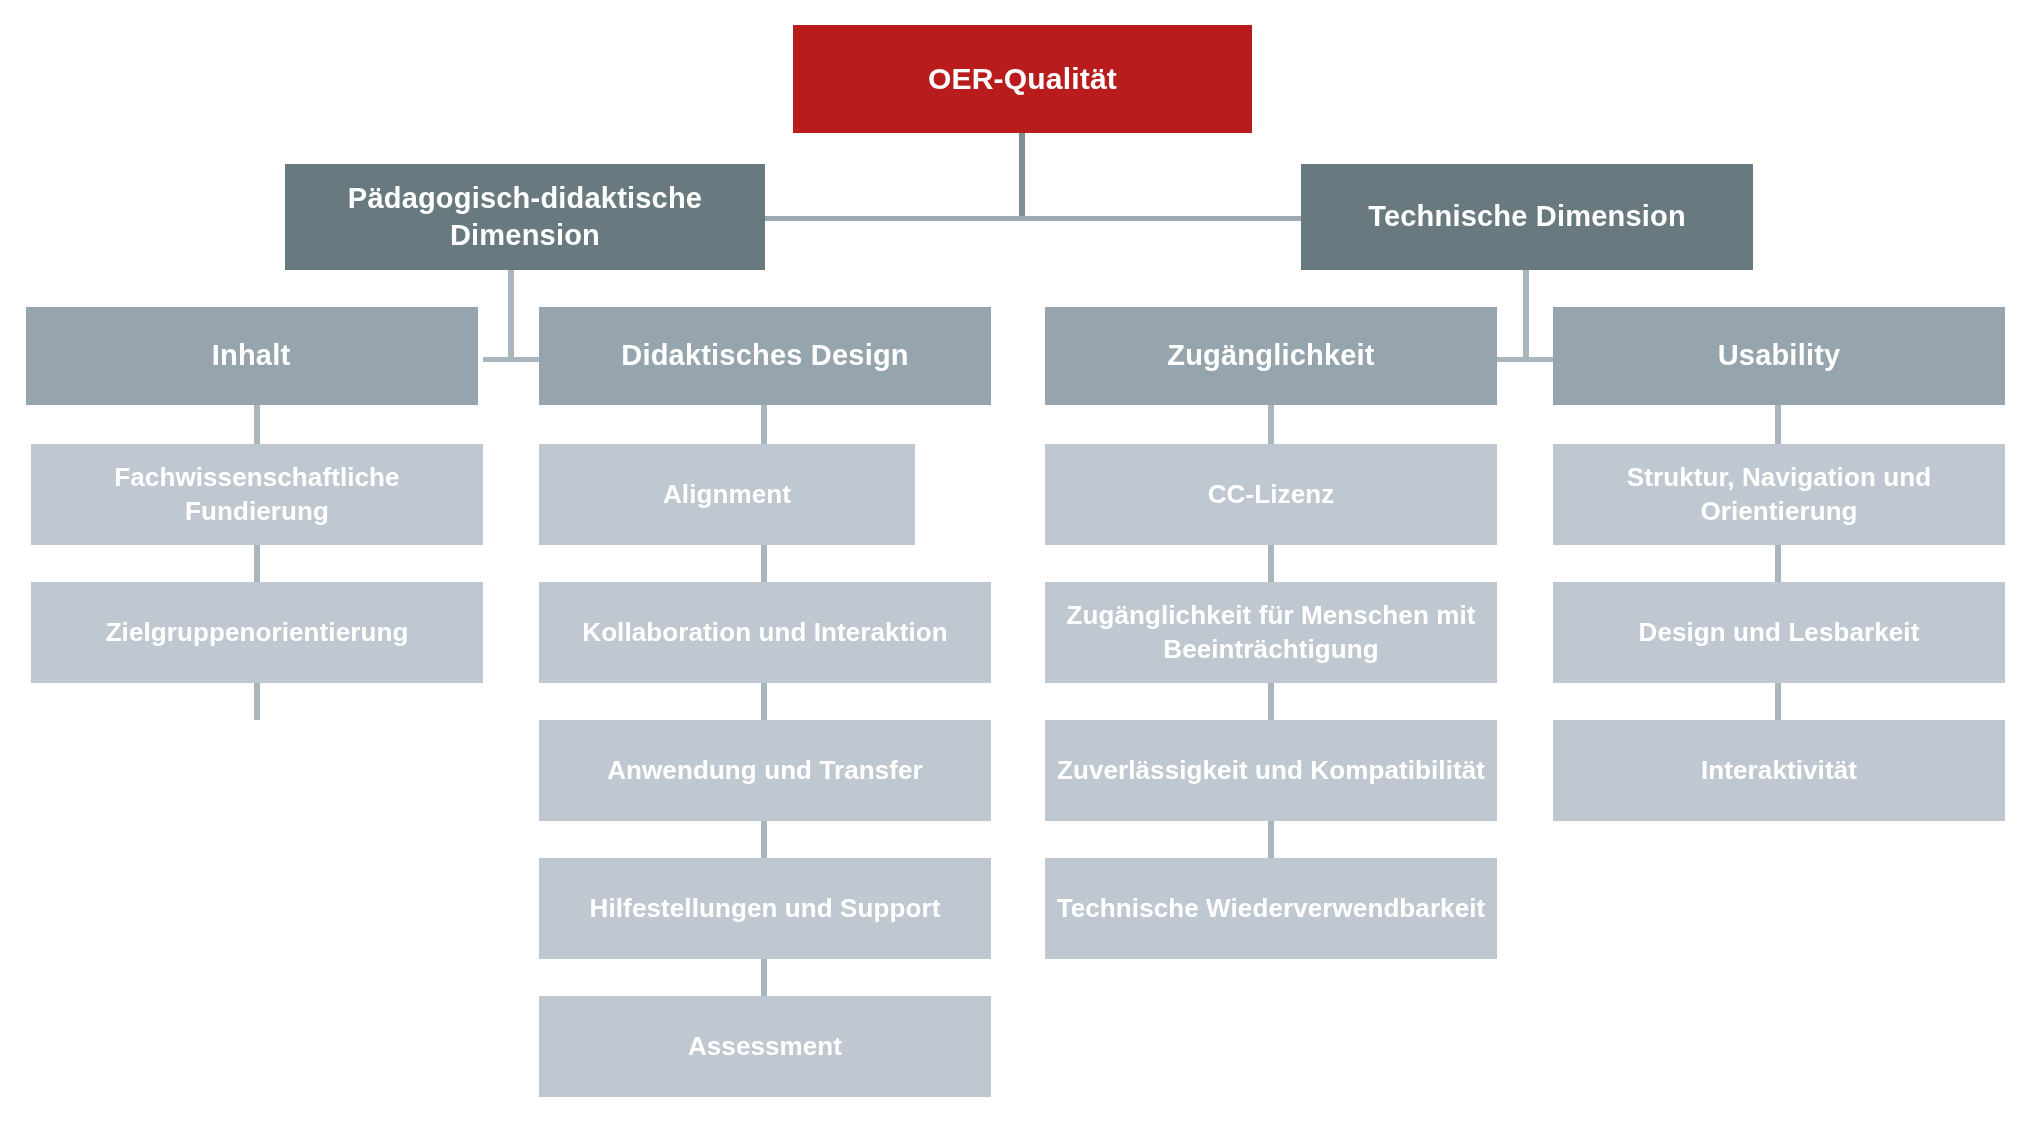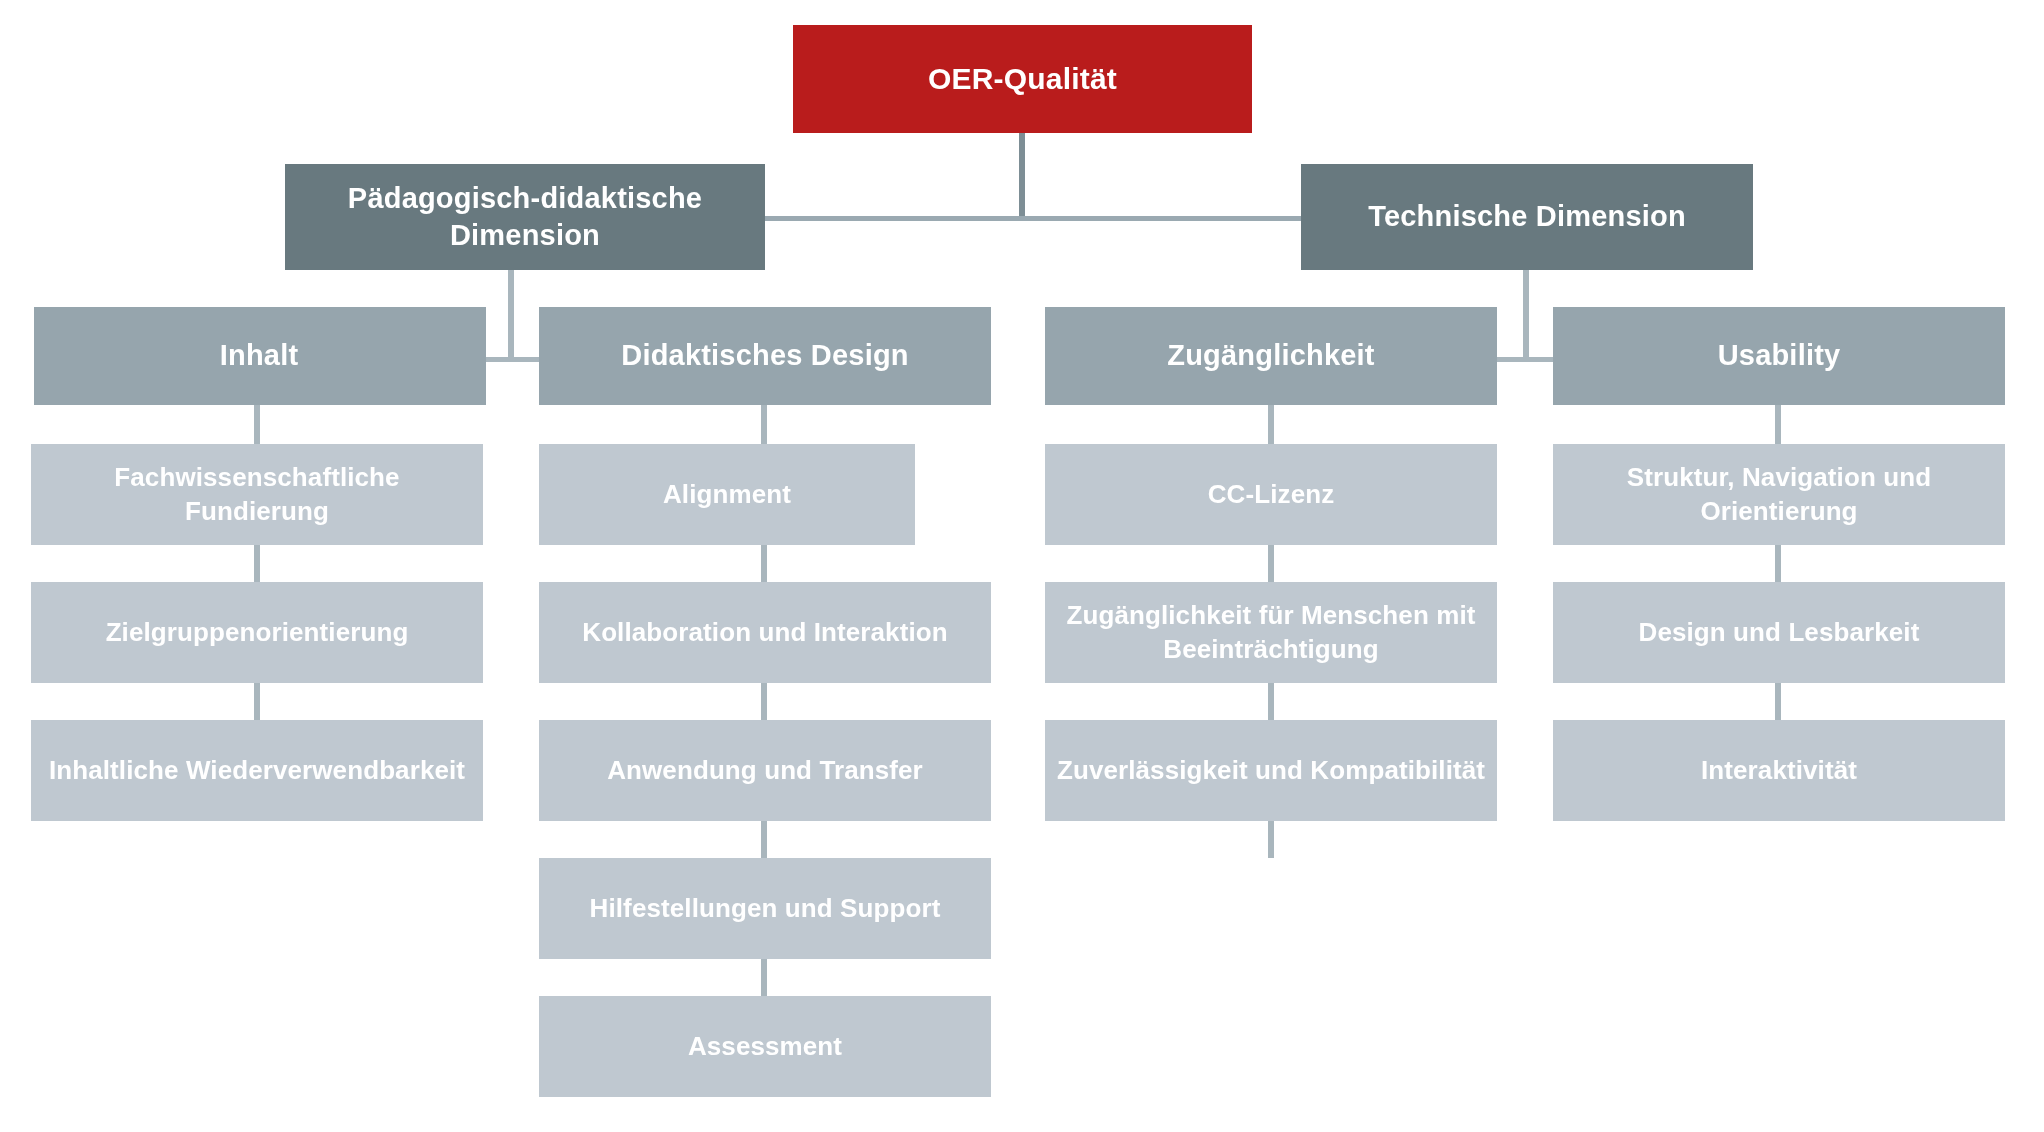--- a/index.html
+++ b/index.html
@@ -77,39 +77,39 @@
   <div class="conn" style="left:1775px; top:405px; width:6px; height:39px;"></div>
   <div class="conn" style="left:1775px; top:545px; width:6px; height:37px;"></div>
   <div class="conn" style="left:1775px; top:683px; width:6px; height:37px;"></div>
 
   <div class="node lvl1" style="left:793px; top:25px; width:459px; height:108px;">OER-Qualität</div>
 
   <div class="node lvl2" style="left:285px; top:164px; width:480px; height:106px;">Pädagogisch-didaktische Dimension</div>
 
   <div class="node lvl2" style="left:1301px; top:164px; width:452px; height:106px;">Technische Dimension</div>
 
-  <div class="node lvl3" style="left:34px; top:307px; width:452px; height:98px;padding-left:8px;">Inhalt</div>
+  <div class="node lvl3" style="left:26px; top:307px; width:452px; height:98px;padding-left:8px;">Inhalt</div>
 
   <div class="node lvl3" style="left:539px; top:307px; width:452px; height:98px;">Didaktisches Design</div>
 
   <div class="node lvl3" style="left:1045px; top:307px; width:452px; height:98px;">Zugänglichkeit</div>
 
   <div class="node lvl3" style="left:1553px; top:307px; width:452px; height:98px;">Usability</div>
 
   <div class="node lvl4" style="left:31px; top:444px; width:452px; height:101px;">Fachwissenschaftliche Fundierung</div>
   <div class="node lvl4" style="left:31px; top:582px; width:452px; height:101px;">Zielgruppenorientierung</div>
-  <div class="node lvl4" style="left:31px; top:720px; width:452px; height:101px;">Inhaltliche Wiederverwendbarkeit</div>
 
   <div class="node lvl4" style="left:539px; top:444px; width:376px; height:101px;">Alignment</div>
   <div class="node lvl4" style="left:539px; top:582px; width:452px; height:101px;">Kollaboration und Interaktion</div>
   <div class="node lvl4" style="left:539px; top:720px; width:452px; height:101px;">Anwendung und Transfer</div>
   <div class="node lvl4" style="left:539px; top:858px; width:452px; height:101px;">Hilfestellungen und Support</div>
   <div class="node lvl4" style="left:539px; top:996px; width:452px; height:101px;">Assessment</div>
 
   <div class="node lvl4" style="left:1045px; top:444px; width:452px; height:101px;">CC-Lizenz</div>
   <div class="node lvl4" style="left:1045px; top:582px; width:452px; height:101px;">Zugänglichkeit für Menschen mit Beeinträchtigung</div>
   <div class="node lvl4" style="left:1045px; top:720px; width:452px; height:101px;">Zuverlässigkeit und Kompatibilität</div>
+  <div class="node lvl4" style="left:1045px; top:858px; width:452px; height:101px;">Technische Wiederverwendbarkeit</div>
 
   <div class="node lvl4" style="left:1553px; top:444px; width:452px; height:101px;">Struktur, Navigation und Orientierung</div>
   <div class="node lvl4" style="left:1553px; top:582px; width:452px; height:101px;">Design und Lesbarkeit</div>
   <div class="node lvl4" style="left:1553px; top:720px; width:452px; height:101px;">Interaktivität</div>
 
 </div>
 
 </body></html>

